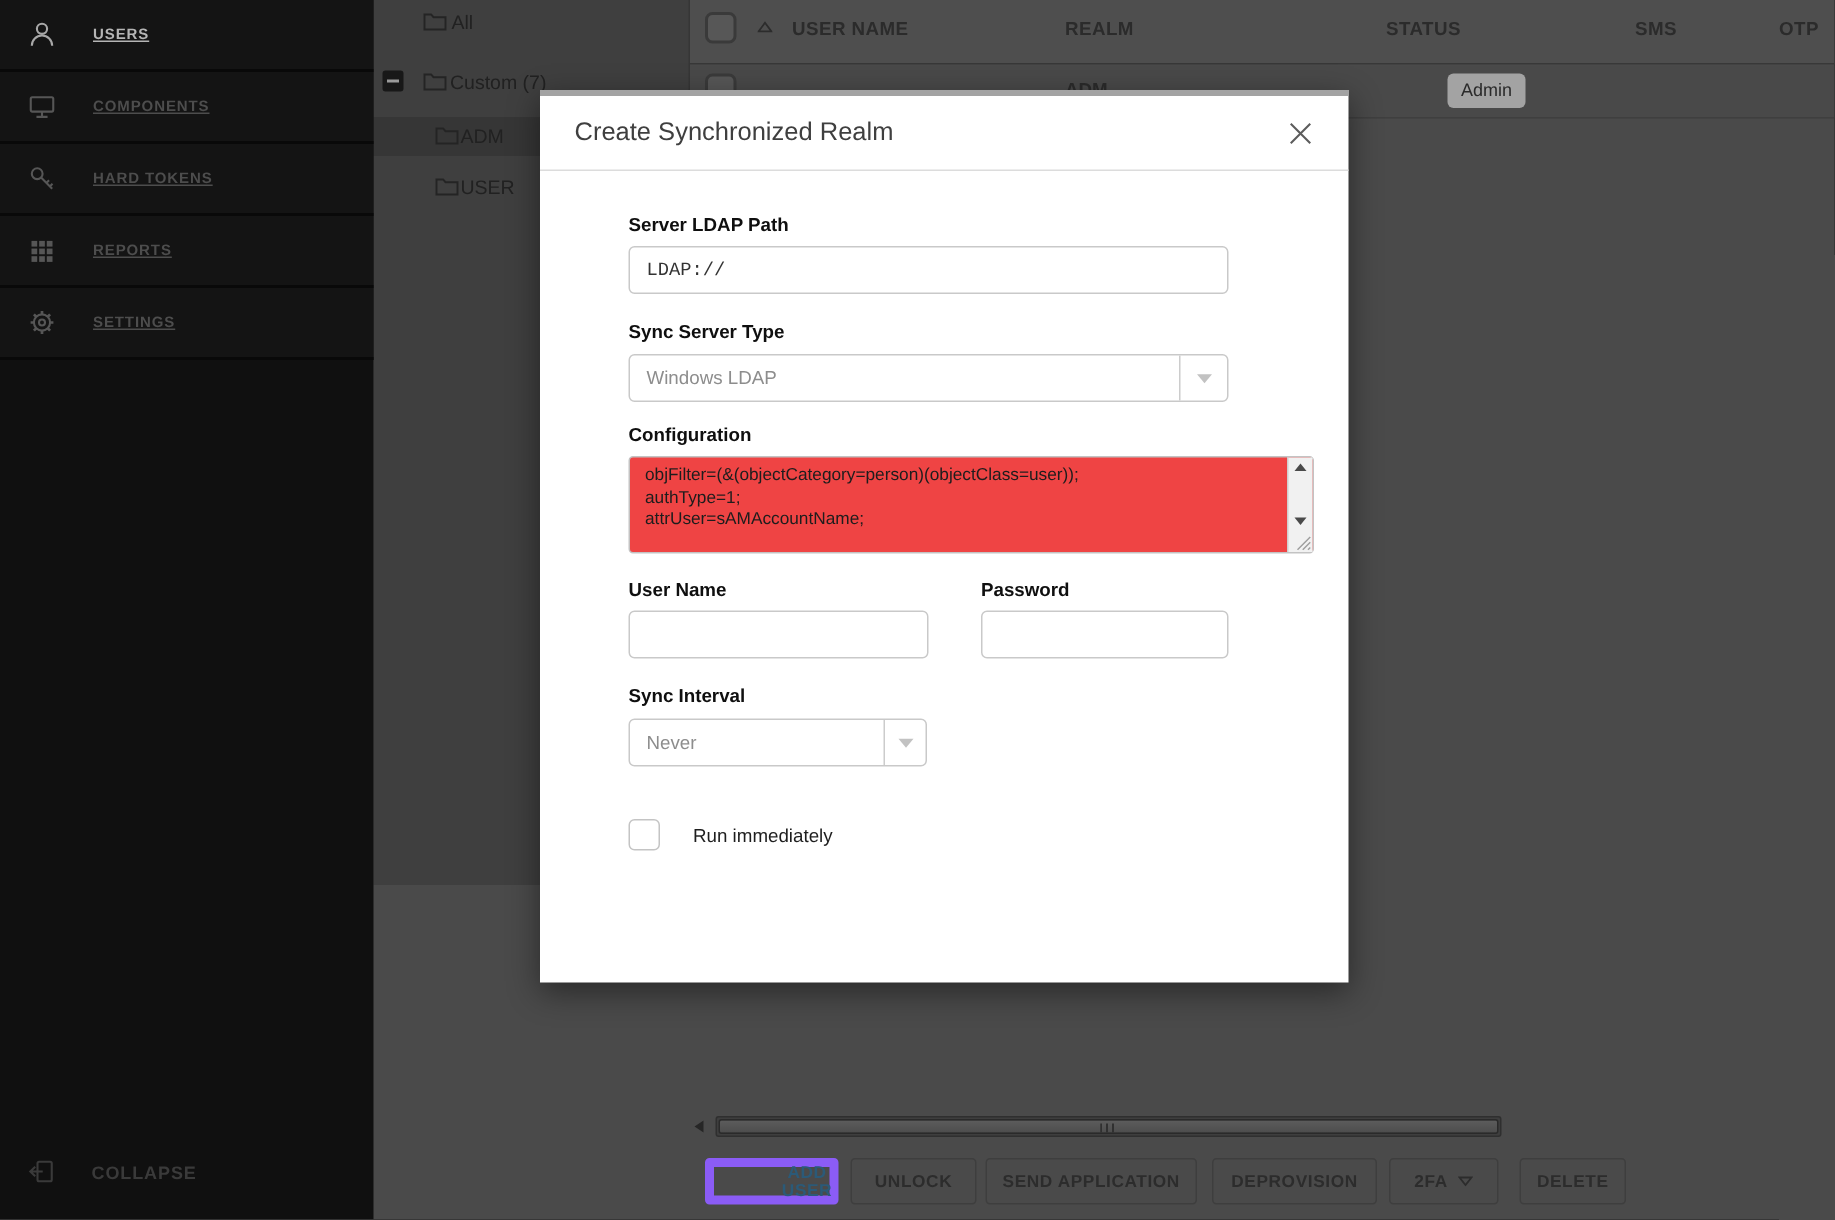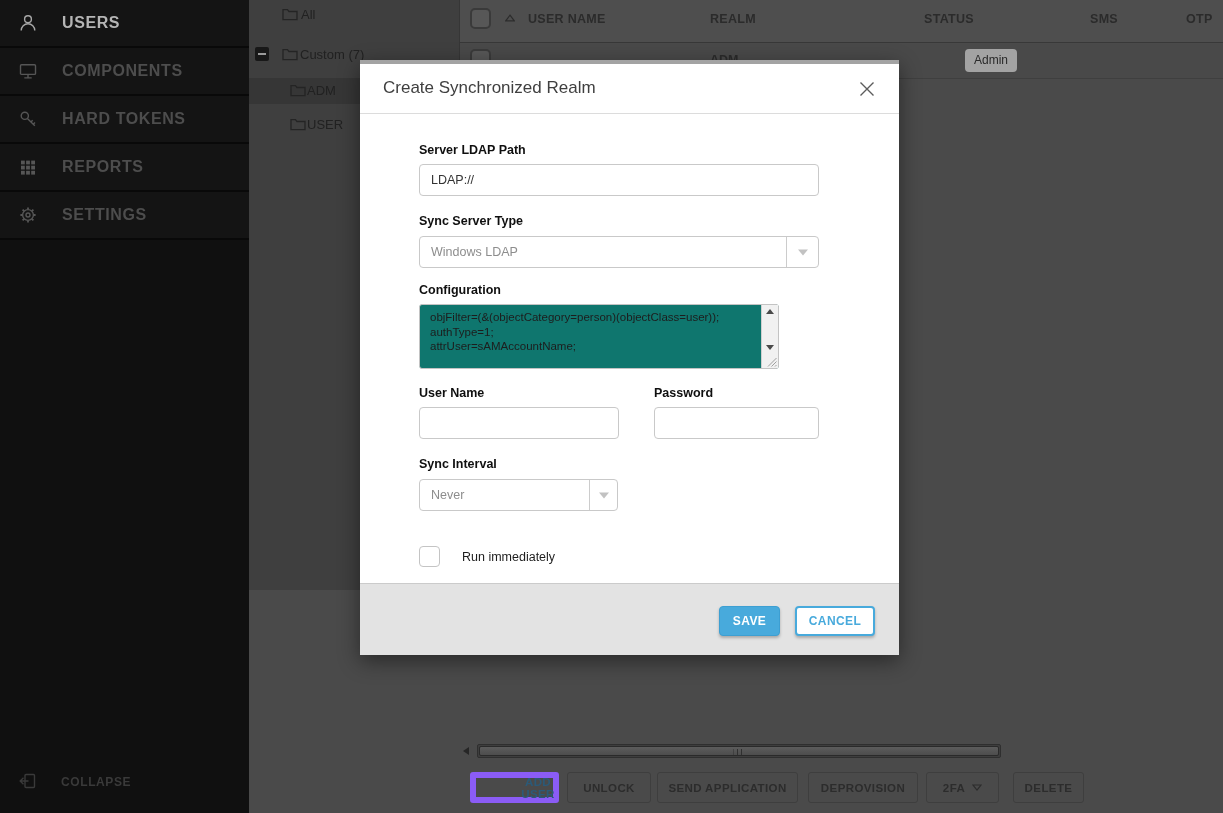--- a/index.html
+++ b/index.html
@@ -6,21 +6,21 @@
   html,body { background:#2b2b2b; }
   body { font-family:"Liberation Sans","DejaVu Sans",sans-serif; }
   .screen { position:relative; width:1223px; height:813px; overflow:hidden; background:#4a4a4a; }
   .abs { position:absolute; }
 
   
   .sidebar { left:0; top:0; width:249px; height:813px; background:#101010; z-index:2; }
   .nav-item { position:relative; height:48px; background:#141414; border-bottom:2px solid #090909;
               display:flex; align-items:center; cursor:pointer; }
   .nav-item .nico { position:absolute; left:18px; width:20px; height:20px; color:#565656; }
-  .nav-item .nlabel { position:absolute; left:62px; font-size:16px; font-weight:600; letter-spacing:.6px; color:#4d4d4d; }
+  .nav-item .nlabel { position:absolute; left:62px; font-size:10px; font-weight:600; letter-spacing:.6px; color:#4d4d4d;text-decoration:underline; }
   .nav-item.active .nico { color:#a8a8a8; }
   .nav-item.active .nlabel { color:#b5b5b5; }
   .collapse-item { left:0; top:768px; width:249px; height:28px; color:#3a3a3a; cursor:pointer; }
   .collapse-item .nico { position:absolute; left:18px; top:3px; width:20px; height:20px; color:#3a3a3a; }
   .collapse-item .nlabel { position:absolute; left:61px; top:7px; font-size:12px; font-weight:700; letter-spacing:.6px; }
 
   
   .tree { left:249px; top:0; width:211px; height:590px; background:#3f3f3f; border-right:1px solid #363636; z-index:1; }
   .tree-row { position:absolute; left:0; width:211px; height:26px; cursor:pointer; }
   .tree-row.selected { background:#363636; }
@@ -56,26 +56,26 @@
   
   .modal { left:360px; top:60px; width:539px; height:595px; background:#ffffff; z-index:10;
            box-shadow:0 6px 20px rgba(0,0,0,0.45); }
   .modal-strip { position:absolute; left:0; top:0; width:539px; height:4px; background:#a3a3a3; }
   .modal-header { position:absolute; left:0; top:4px; width:539px; height:50px; border-bottom:1px solid #dcdcdc; }
   .modal-title { position:absolute; left:23px; top:14px; font-size:17px; color:#3f3f3f; }
   .modal-close { position:absolute; right:24px; top:17px; width:16px; height:16px; cursor:pointer; color:#5c5c5c; }
   .flabel { position:absolute; left:59px; font-size:12.5px; font-weight:700; color:#0f0f0f; }
   .flabel.second { left:294px; }
   .tinput { position:absolute; left:59px; height:32px; border:1px solid #c9c9c9; border-radius:4px; background:#fff;
-            font-family:Liberation Sans, sans-serif; font-size:12.5px; color:#333; padding:0 11px; outline:none; }
+            font-family:Liberation Mono, monospace; font-size:12.5px; color:#333; padding:0 11px; outline:none; }
   .selectbox { position:absolute; left:59px; height:32px; border:1px solid #c9c9c9; border-radius:4px; background:#fff; cursor:pointer; }
   .sel-text { position:absolute; left:11px; top:0; line-height:30px; font-size:12.5px; color:#8d8d8d; }
   .sel-chev { position:absolute; right:0; top:0; height:30px; border-left:1px solid #cccccc;
               display:flex; align-items:center; justify-content:center; }
-  .config { position:absolute; left:59px; top:244px; width:360px; height:65px; background:#0f766e;
+  .config { position:absolute; left:59px; top:244px; width:457px; height:65px; background:#ef4444;
             border:1px solid #c3c3c3; border-radius:3px;padding-left:39px; }
   .config-text { position:absolute; left:0; top:0; right:17px; bottom:0; padding:5px 0 0 10px; overflow:hidden;
                  white-space:pre; font-size:11.5px; line-height:14.5px; color:#1d1d1d; cursor:text; }
   .vscroll { position:absolute; right:0; top:0; bottom:0; width:17px; background:#f1f1f1; border-left:1px solid #cfcfcf; }
   .varrow { position:absolute; left:50%; transform:translateX(-50%); width:0; height:0;
             border-left:4px solid transparent; border-right:4px solid transparent; cursor:pointer; }
   .varrow.up { top:4px; border-bottom:5px solid #4a4a4a; }
   .varrow.down { bottom:18px; border-top:5px solid #4a4a4a; }
   .resize-grip { position:absolute; right:1px; bottom:1px; width:11px; height:11px; }
   .modal-checkbox { position:absolute; left:59px; top:486px; width:21px; height:21px; border:1px solid #c4c4c4;
@@ -298,19 +298,15 @@
       <span class="sel-chev" style="width:28px;">
         <svg viewBox="0 0 12 7" width="12" height="7">
             <path d="M1 .5 H11 L6 6.5 Z" fill="#c2c2c2"></path>
           </svg>
       </span>
     </div>
 
     <span class="modal-checkbox"></span>
     <span class="cb-label">Run immediately</span>
 
-    <div class="modal-footer">
-      <button class="btn btn-save">SAVE</button>
-      <button class="btn btn-cancel">CANCEL</button>
-    </div>
   </div>
 
 </div>
 
 </body></html>

